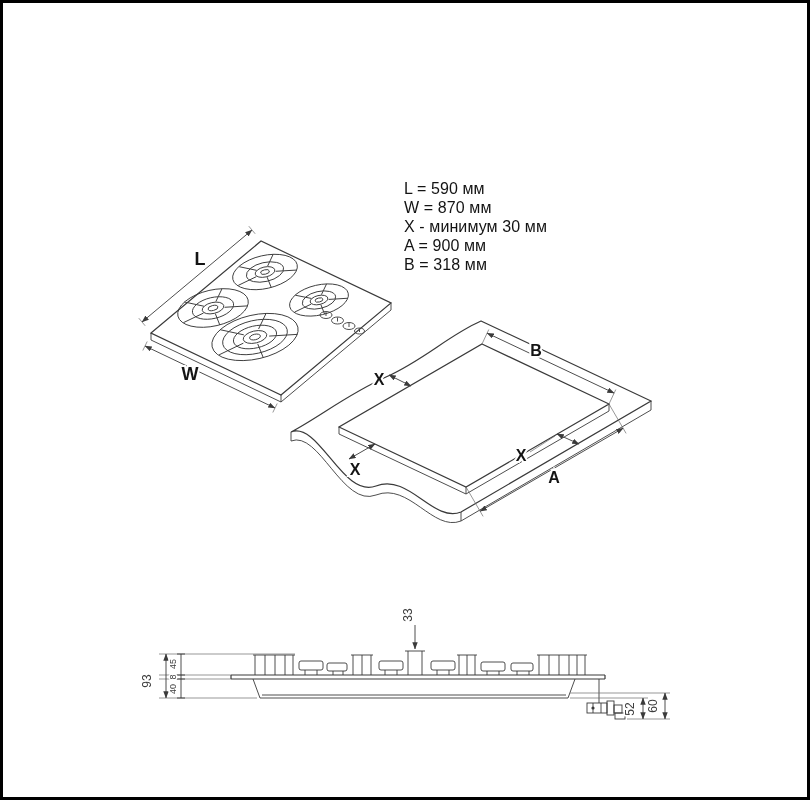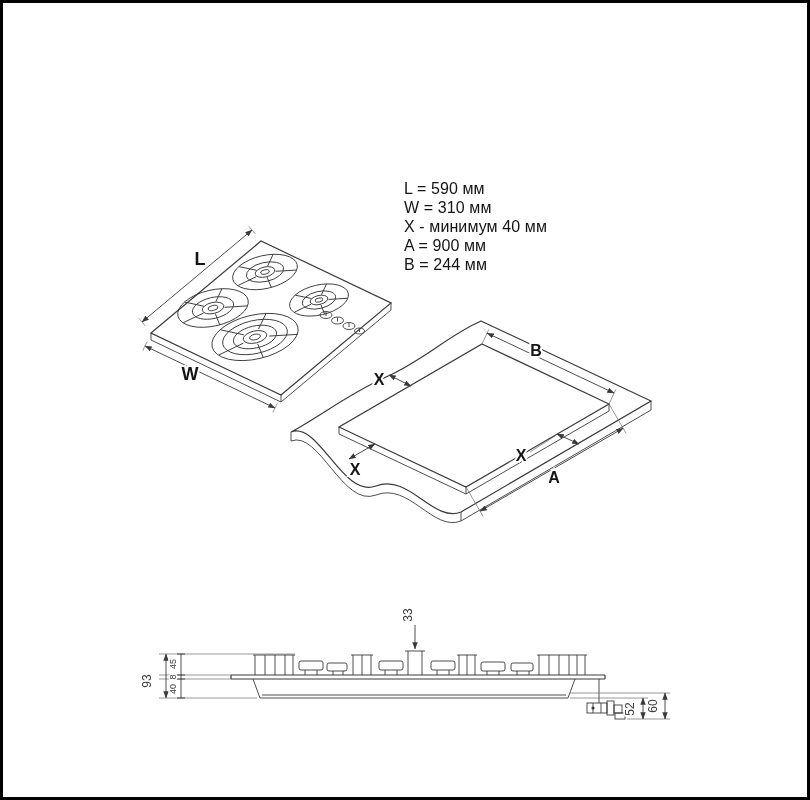--- a/index.html
+++ b/index.html
@@ -29,24 +29,24 @@
   .dim  { stroke:#3a3a3a; fill:none; stroke-width:0.9; }
   .face { fill:#ffffff; stroke:#3a3a3a; stroke-width:1.2; }
 </style>
 </head>
 <body>
 
 <div class="frame">
 
   <div class="specs">
     <div>L = 590 мм</div>
-    <div>W = 310 мм</div>
-    <div>X - минимум 40 мм</div>
+    <div>W = 870 мм</div>
+    <div>X - минимум 30 мм</div>
     <div>A = 900 мм</div>
-    <div>B = 244 мм</div>
+    <div>B = 318 мм</div>
   </div>
 
   <svg class="canvas" width="810" height="800" viewBox="0 0 810 800">
     <defs>
       <marker id="arr" viewBox="0 0 8 6" refX="7.5" refY="3" markerWidth="8" markerHeight="6" orient="auto-start-reverse">
         <path d="M0,0 L8,3 L0,6 Z" fill="#3a3a3a"></path>
       </marker>
     </defs>
 
     <g>

